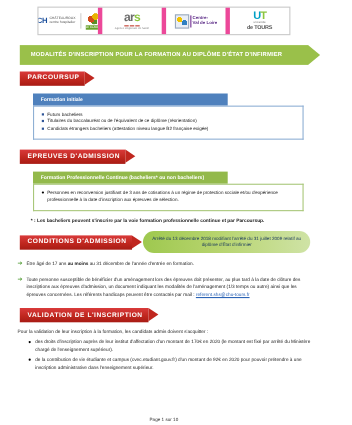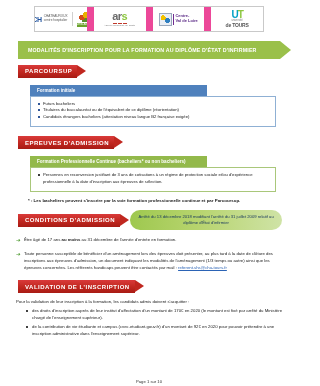--- a/index.html
+++ b/index.html
@@ -14,21 +14,21 @@
   .page{width:298px;height:386px;position:relative;box-sizing:border-box;}
 
   
   .logos{
     display:flex;align-items:stretch;justify-content:center;
     margin:6px auto 0 auto;width:230px;height:26px;
     border:1px solid #c9c9c9;box-sizing:border-box;background:#fff;
   }
   .logo-cell{
     flex:1;display:flex;align-items:center;justify-content:center;
-    border-right:7px solid #ec4899;padding:1px 2px;box-sizing:border-box;
+    border-right:4px solid #ec4899;padding:1px 2px;box-sizing:border-box;
     overflow:hidden;
   }
   .logo-cell:last-child{border-right:none;}
 
   .ch-logo{display:flex;align-items:center;gap:2px;}
   .ch-mark{font-size:7px;font-weight:bold;color:#1b4f9c;letter-spacing:-.3px;line-height:1;}
   .ch-txt{font-size:3.1px;color:#555;line-height:1.25;text-align:left;}
   .ch-sep{width:1px;height:14px;background:#d0d0d0;margin:0 2px;}
   .leblanc{width:13px;height:15px;position:relative;}
   .leblanc .bird{

